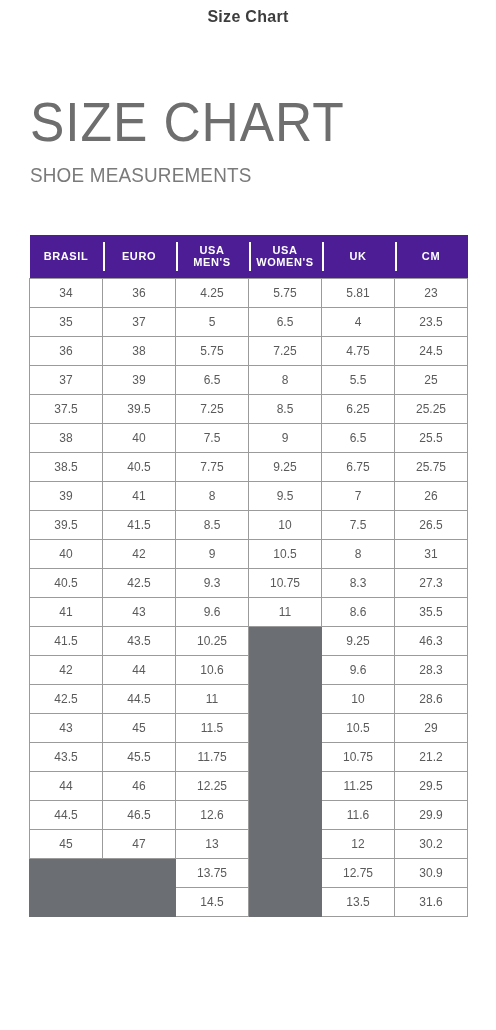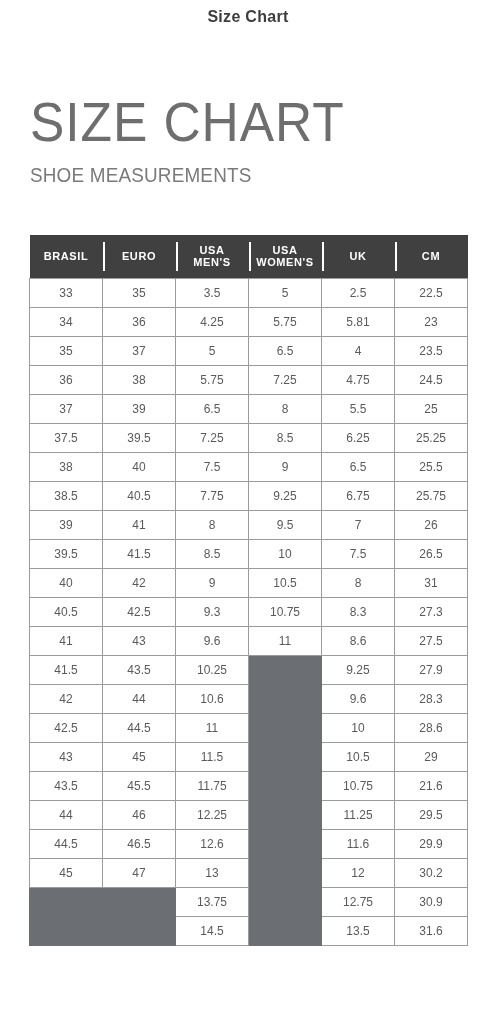--- a/index.html
+++ b/index.html
@@ -63,21 +63,21 @@
   }
   table.size-table {
     width: 438px;
     border-collapse: collapse;
     table-layout: fixed;
   }
   table.size-table col { width: 73px; }
 
   thead tr { height: 43px; }
   thead th {
-    background: #404040;
+    background: #4c1d95;
     color: #ffffff;
     font-size: 11px;
     font-weight: bold;
     letter-spacing: 0.6px;
     line-height: 12px;
     text-align: center;
     vertical-align: middle;
     padding: 0 2px;
     position: relative;
     margin-top: 48px;
@@ -151,28 +151,20 @@
           <th>
             <span class="hdr-line">UK</span>
           </th>
           <th>
             <span class="hdr-line">CM</span>
           </th>
         </tr>
     </thead>
     <tbody id="table-body">
         <tr>
-          <td>33</td>
-          <td>35</td>
-          <td>3.5</td>
-          <td>5</td>
-          <td>2.5</td>
-          <td>22.5</td>
-        </tr>
-        <tr>
           <td>34</td>
           <td>36</td>
           <td>4.25</td>
           <td>5.75</td>
           <td>5.81</td>
           <td>23</td>
         </tr>
         <tr>
           <td>35</td>
           <td>37</td>
@@ -252,29 +244,29 @@
           <td>10.75</td>
           <td>8.3</td>
           <td>27.3</td>
         </tr>
         <tr>
           <td>41</td>
           <td>43</td>
           <td>9.6</td>
           <td>11</td>
           <td>8.6</td>
-          <td>27.5</td>
+          <td>35.5</td>
         </tr>
         <tr>
           <td>41.5</td>
           <td>43.5</td>
           <td>10.25</td>
           <td class="blocked"></td>
           <td>9.25</td>
-          <td>27.9</td>
+          <td>46.3</td>
         </tr>
         <tr>
           <td>42</td>
           <td>44</td>
           <td>10.6</td>
           <td class="blocked"></td>
           <td>9.6</td>
           <td>28.3</td>
         </tr>
         <tr>
@@ -292,21 +284,21 @@
           <td class="blocked"></td>
           <td>10.5</td>
           <td>29</td>
         </tr>
         <tr>
           <td>43.5</td>
           <td>45.5</td>
           <td>11.75</td>
           <td class="blocked"></td>
           <td>10.75</td>
-          <td>21.6</td>
+          <td>21.2</td>
         </tr>
         <tr>
           <td>44</td>
           <td>46</td>
           <td>12.25</td>
           <td class="blocked"></td>
           <td>11.25</td>
           <td>29.5</td>
         </tr>
         <tr>

